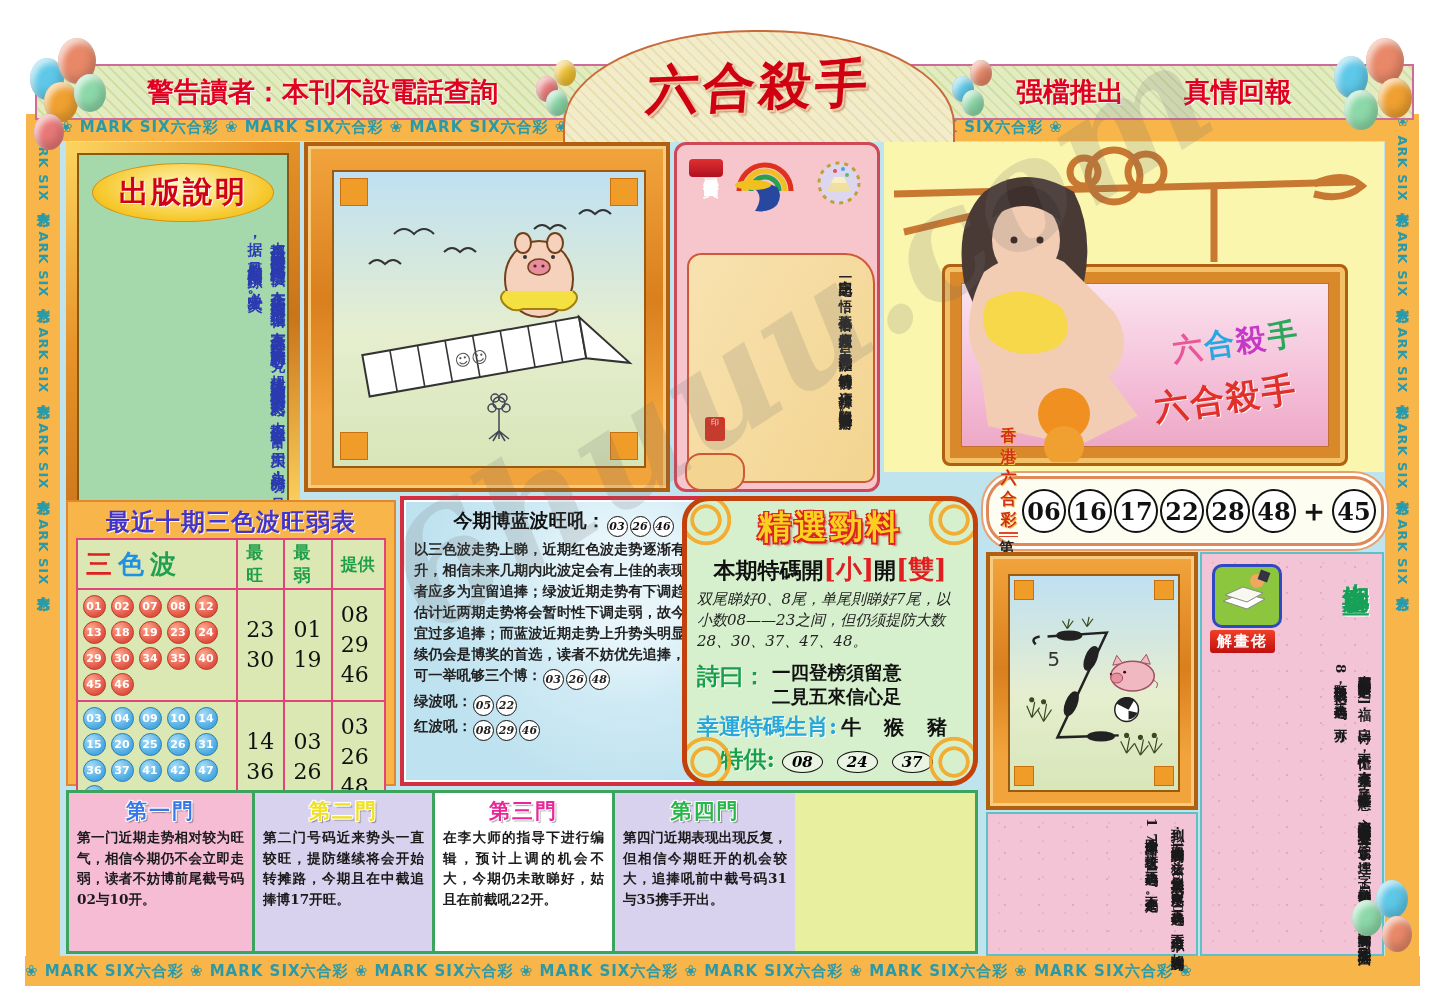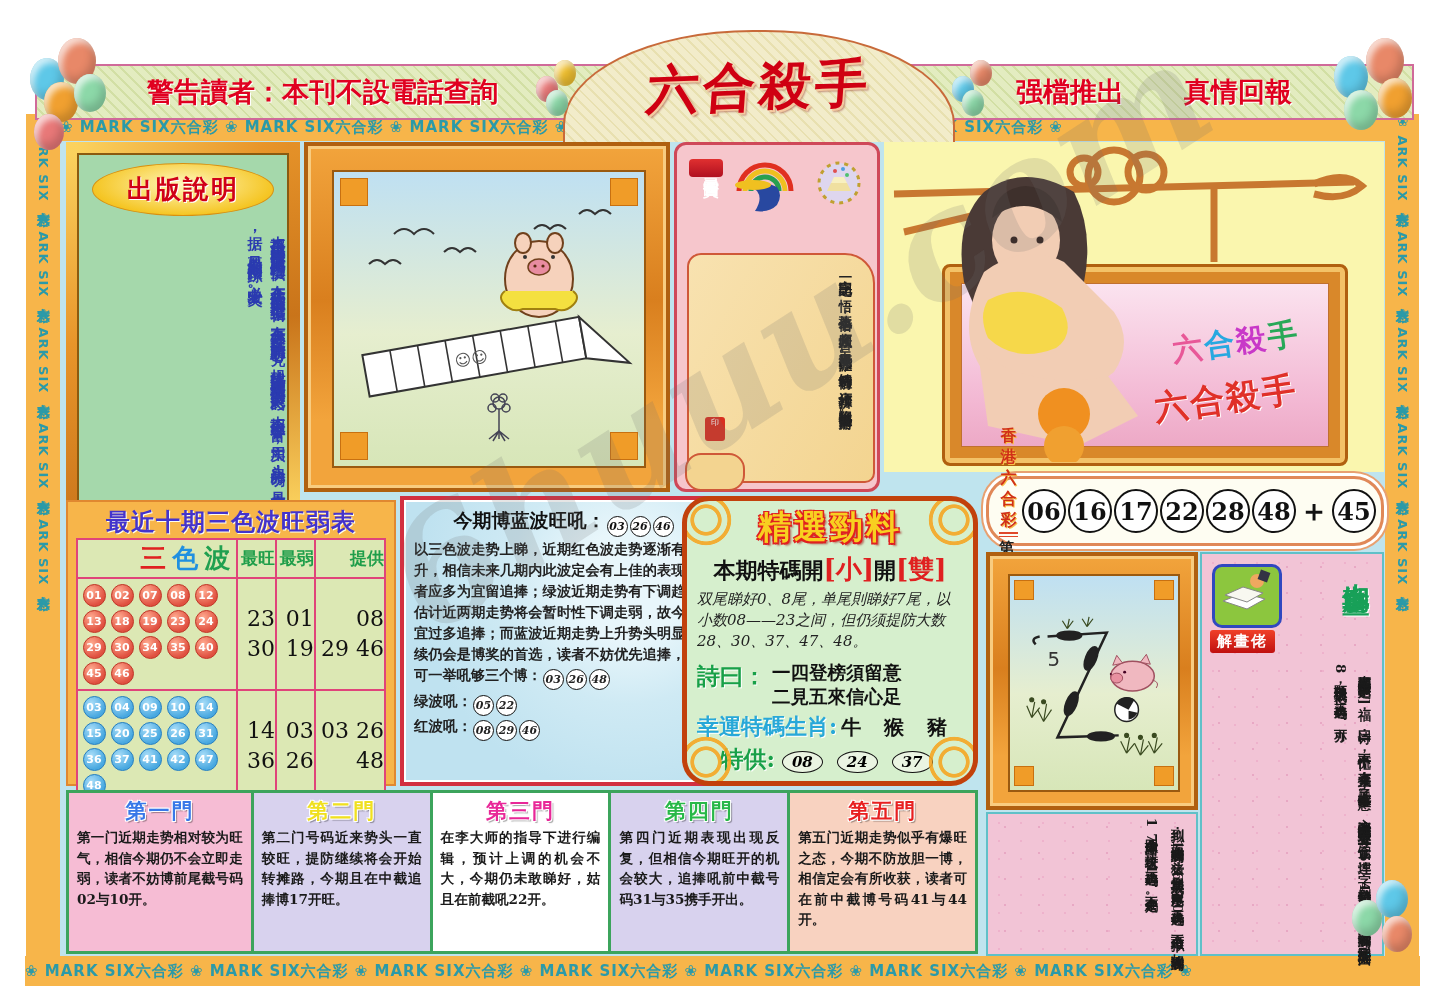--- a/index.html
+++ b/index.html
@@ -38,21 +38,21 @@
   
   .panel{position:absolute;box-sizing:border-box;}
   .vtext{writing-mode:vertical-rl;text-orientation:mixed;}
 
   
   #pub{left:66px;top:142px;width:234px;height:376px;
     border:11px solid #e8a02c;border-image:linear-gradient(135deg,#fbd25e,#e8952a,#c9741a,#fbd25e) 1;
     background:#a5d8ab;box-shadow:0 0 0 2px #8a5a10 inset;padding:6px;}
   #pub-title{width:180px;margin:4px auto;background:radial-gradient(ellipse at 50% 40%,#fff8c0,#f5c625 70%,#e8a612);
     border-radius:50%;text-align:center;padding:8px 0;border:1px solid #d89010;}
-  #pub-title span{color:#d00018;font-size:26px;font-weight:bold;font-family:Liberation Mono, monospace;letter-spacing:2px;text-shadow:1px 1px 0 #fff;}
+  #pub-title span{color:#d00018;font-size:30px;font-weight:bold;font-family:Liberation Mono, monospace;letter-spacing:2px;text-shadow:1px 1px 0 #fff;}
   #pub-body{height:282px;width:206px;margin-top:8px;color:#2b3bb0;font-weight:bold;font-size:15px;
     font-family:"DejaVu Serif",serif;line-height:23px;letter-spacing:2px;}
 
   
   .woodframe{background:linear-gradient(180deg,#f2a43c,#d97f1e 45%,#f2a43c 80%);
     border:4px solid #b06010;box-shadow:inset 0 0 0 3px #f8cc80;}
   #pigframe{left:304px;top:142px;width:366px;height:350px;padding:24px;}
   .frame-inner{position:relative;width:100%;height:100%;background:linear-gradient(180deg,#bfe0f2 0%,#e6eecf 55%,#d7e6b8 100%);
     border:2px solid #9a5a10;overflow:hidden;}
   .corner-tab{position:absolute;width:26px;height:26px;background:#f09c28;border:1px solid #c87010;}
@@ -92,21 +92,21 @@
   #result-label .l2{color:#222;font-family:"DejaVu Serif",serif;font-size:15px;font-weight:bold;border-top:1px solid #e04828;margin-top:2px;padding-top:2px;letter-spacing:4px;}
   #res-balls{display:flex;align-items:center;gap:2px;margin-left:4px;}
   .res-ball{width:40px;height:40px;border:2.5px solid #111;border-radius:50%;background:#fff;
     font-family:"DejaVu Serif",serif;font-size:24px;font-weight:bold;color:#111;display:flex;align-items:center;justify-content:center;}
   #res-plus{font-size:30px;font-weight:bold;color:#111;margin:0 1px;}
 
   
   #wave{left:66px;top:500px;width:330px;height:286px;background:#f7b54a;border:2px solid #e08830;padding:4px 8px;}
   #wave-title{text-align:center;color:#4433cc;font-weight:bold;font-size:24px;font-family:"DejaVu Serif",serif;letter-spacing:1px;text-shadow:1px 1px 0 #ffe;}
   #wave-table{width:100%;border-collapse:collapse;background:#dce8b4;}
-  #wave-table td,#wave-table th{border:2px solid #e0447a;padding:1px 0;text-align:right;}
+  #wave-table td,#wave-table th{border:2px solid #e0447a;padding:1px 8px;text-align:left;}
   #wave-table th{font-size:17px;font-family:"DejaVu Serif",serif;}
   .h-sanse span{font-size:26px;font-weight:bold;font-family:"DejaVu Serif",serif;letter-spacing:6px;}
   .h-sanse .c0{color:#e02020;}.h-sanse .c1{color:#2090e0;}.h-sanse .c2{color:#20a050;}
   .gh{color:#1f9e4a;}
   .ballcell{text-align:left!important;padding:3px 2px!important;}
   .ball{display:inline-flex;align-items:center;justify-content:center;width:21px;height:21px;border-radius:50%;
     color:#fff;font-size:11px;font-weight:bold;margin:1.5px 2.5px;font-family:"DejaVu Sans",sans-serif;}
   .row-red .ball{background:radial-gradient(circle at 35% 30%,#ffab90,#e05040 70%);border:1px solid #c03828;color:#fff;}
   .row-blue .ball{background:radial-gradient(circle at 35% 30%,#a8ddf8,#48a8e0 70%);border:1px solid #2880c0;}
   .row-green .ball{background:radial-gradient(circle at 35% 30%,#b0e8c0,#50b070 70%);border:1px solid #309050;}
@@ -448,24 +448,20 @@
       <p>第二门号码近来势头一直较旺，提防继续将会开始转摊路，今期且在中截追捧博17开旺。</p>
     </div>
     <div class="door" id="door3">
       <h4>第三門</h4>
       <p>在李大师的指导下进行编辑，预计上调的机会不大，今期仍未敢睇好，姑且在前截吼22开。</p>
     </div>
     <div class="door" id="door4">
       <h4>第四門</h4>
       <p>第四门近期表现出现反复，但相信今期旺开的机会较大，追捧吼前中截号码31与35携手开出。</p>
     </div>
-    <div class="door" id="door5">
-      <h4>第五門</h4>
-      <p>第五门近期走势似乎有爆旺之态，今期不防放胆一博，相信定会有所收获，读者可在前中截博号码41与44开。</p>
-    </div>
   </div>
 
   <div id="zframe" class="panel woodframe">
     <div class="frame-inner">
       <span class="corner-tab" style="left:4px;top:4px;width:18px;height:18px"></span>
       <span class="corner-tab" style="right:4px;top:4px;width:18px;height:18px"></span>
       <span class="corner-tab" style="left:4px;bottom:4px;width:18px;height:18px"></span>
       <span class="corner-tab" style="right:4px;bottom:4px;width:18px;height:18px"></span>
       <svg width="100%" height="100%" viewBox="0 0 170 190">
         <g stroke="#222" stroke-width="2.5" fill="none">

